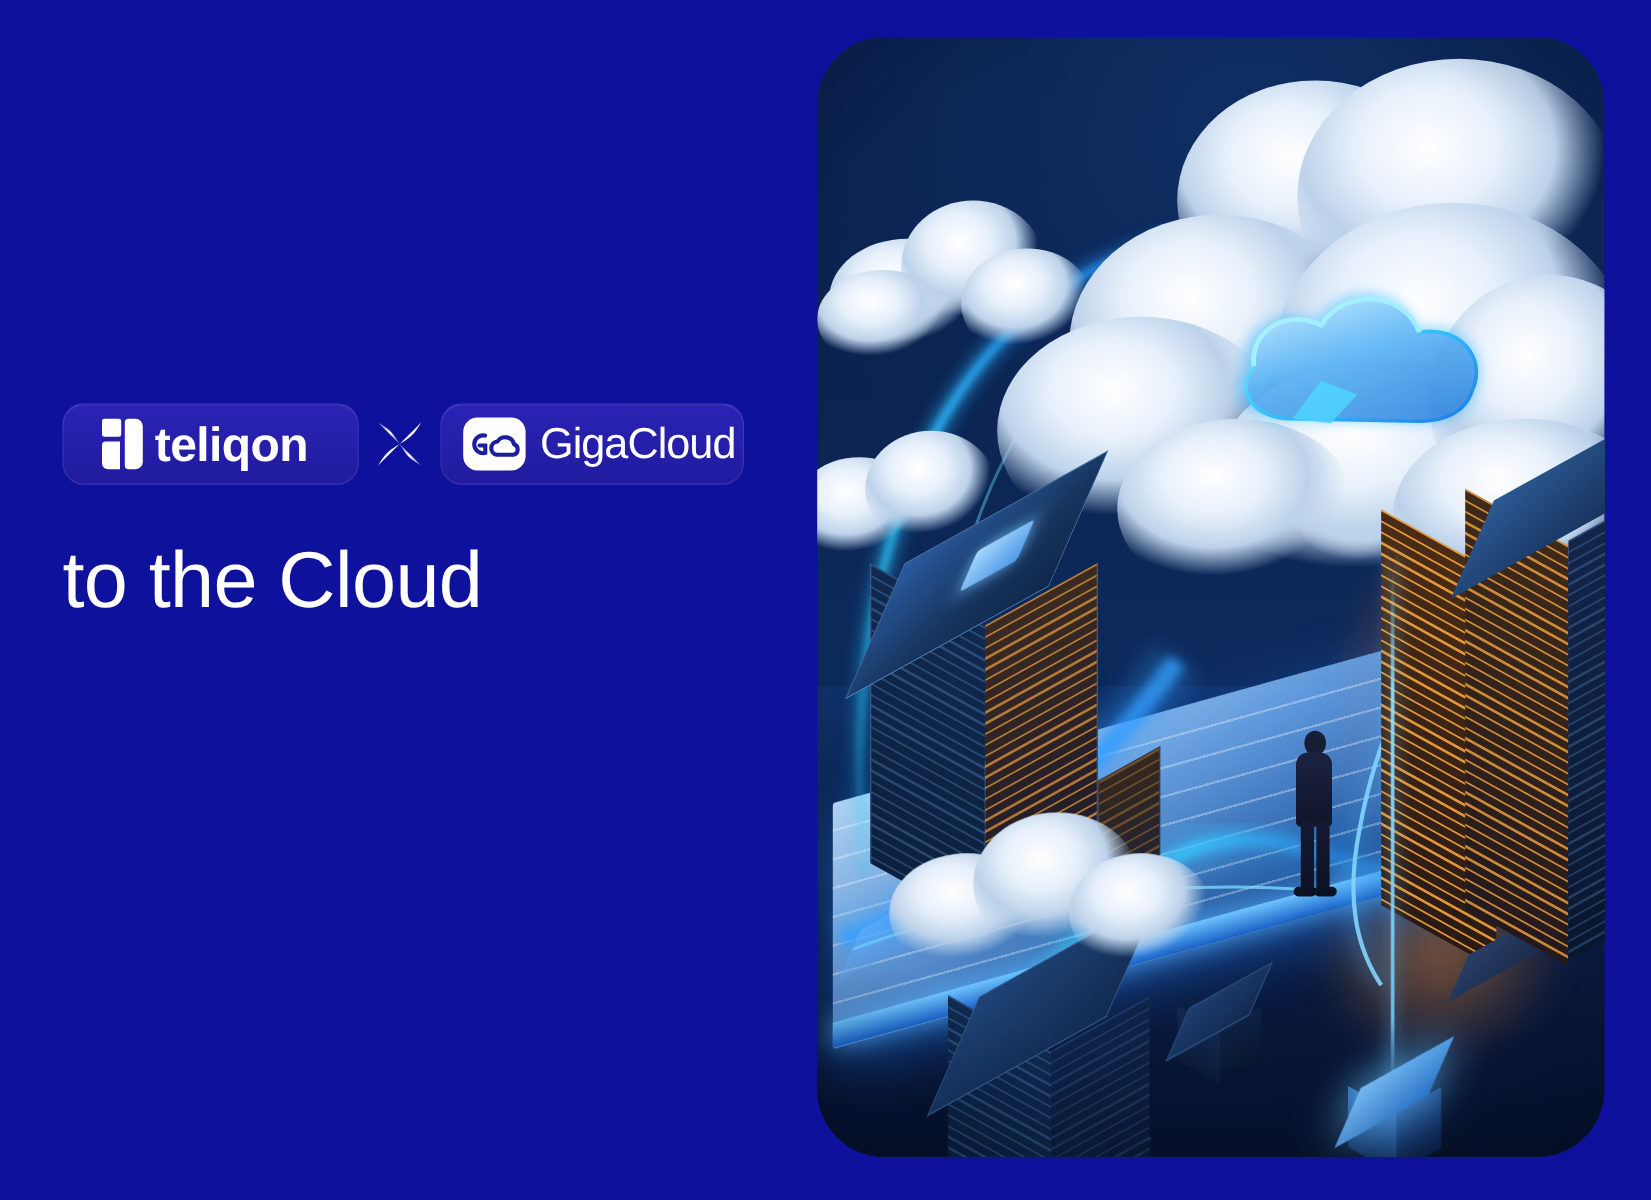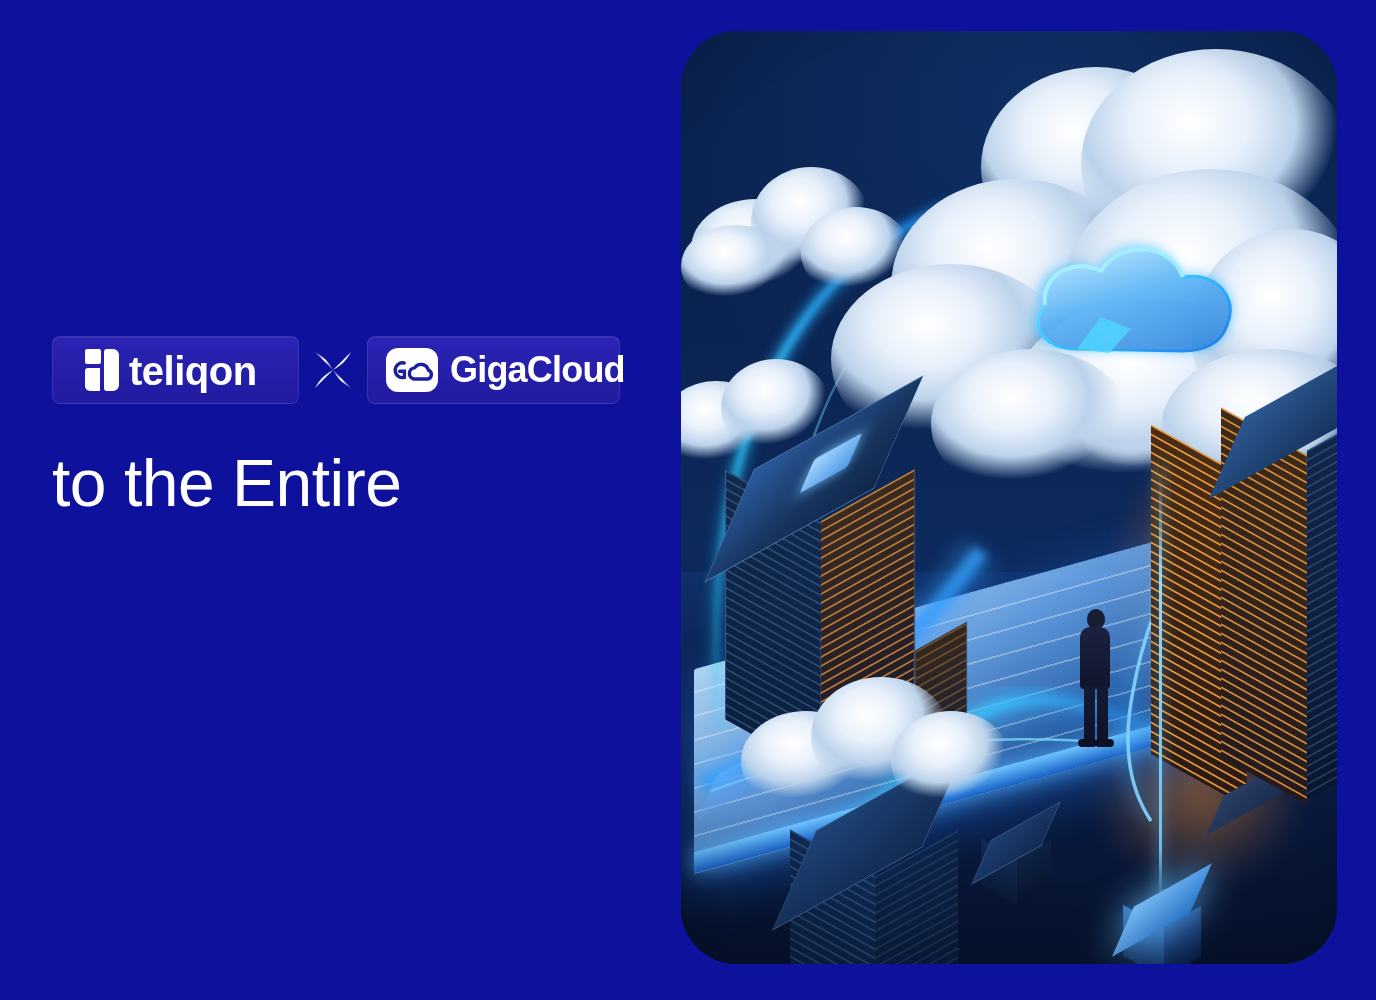--- a/index.html
+++ b/index.html
@@ -32,21 +32,21 @@
 
   .logo-row {
     display: flex;
     align-items: center;
     gap: 0px;
     height: 68px;
   }
 
   .logo-pill {
     height: 68px;
-    border-radius: 8px;
+    border-radius: 18px;
     background: linear-gradient(180deg, #2A23B4 0%, #211BA0 100%);
     border: 1px solid rgba(255,255,255,0.10);
     display: flex;
     align-items: center;
     box-shadow: inset 0 1px 0 rgba(255,255,255,0.07);
   }
 
   .pill-teliqon {
     padding: 0 26px 0 32px;
     width: 247px;
@@ -115,21 +115,21 @@
     display: flex;
     align-items: center;
     justify-content: center;
     flex: 0 0 auto;
     margin-right: 12px;
   }
   .gc-badge svg { display: block; }
 
   .gigacloud-word {
     font-size: 36px;
-    font-weight: 700;
+    font-weight: 400;
     color: #ffffff;
     letter-spacing: -0.8px;
     line-height: 1;
   }
 
   
   .headline {
     margin-top: 38px;
     color: #ffffff;
   }
@@ -532,21 +532,21 @@
             <path d="M14.2 6.0 A7.4 7.4 0 1 0 14.4 20.4 L14.4 14.2 L9.6 14.2" fill="none" stroke="#1B1F9E" stroke-width="3.4" stroke-linecap="round"></path>
             <path d="M24.0 22.0 A5.6 5.6 0 0 1 24.6 10.9 A7.6 7.6 0 0 1 38.4 13.2 A4.6 4.6 0 0 1 37.8 22.0 Z" fill="none" stroke="#1B1F9E" stroke-width="3.4" stroke-linejoin="round"></path>
           </svg>
         </div>
         <span class="gigacloud-word">GigaCloud</span>
       </div>
 
     </div>
 
     <div class="headline">
-      <div class="hl-line hl-regular">to the Entire</div>
+      <div class="hl-line hl-regular">to the Cloud</div>
     </div>
 
   </div>
 
   <div class="image-panel">
     <div class="panel-inner">
 
       <div class="sky"></div>
       <div class="floor"></div>
       <div class="warm-glow"></div>

